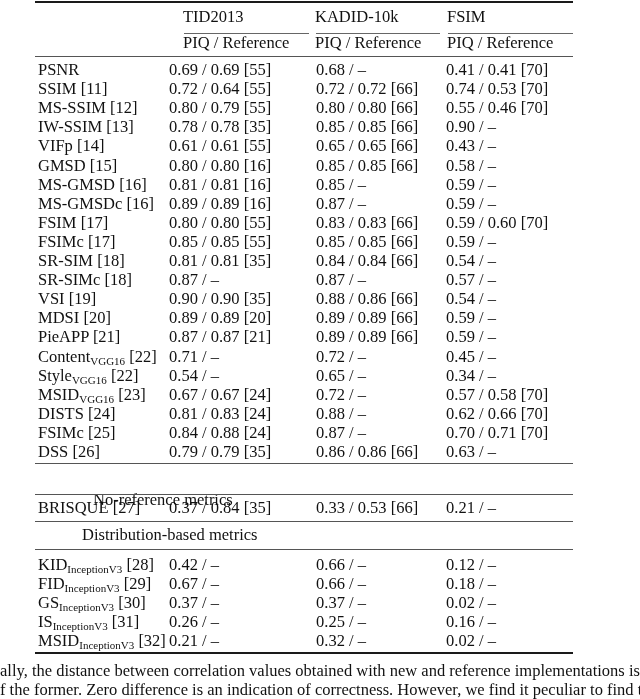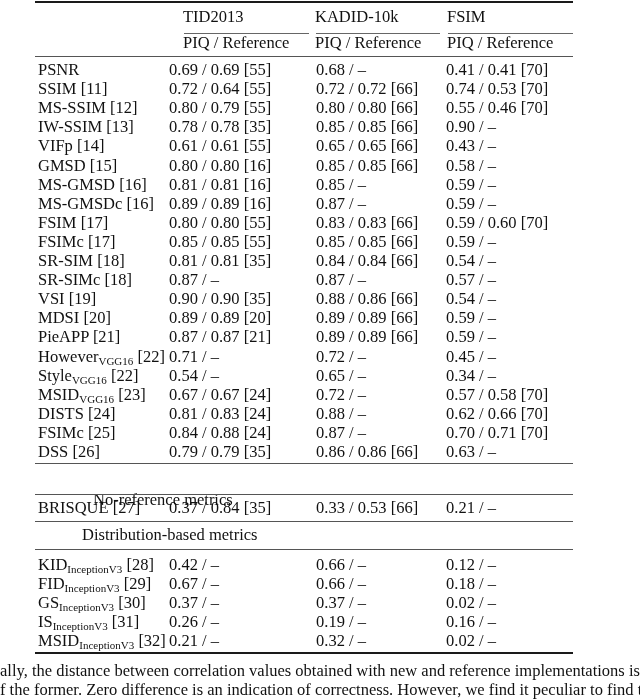--- a/index.html
+++ b/index.html
@@ -123,21 +123,21 @@
       <span class="c2">0.89 / 0.89 [66]</span>
       <span class="c3">0.59 / –</span>
     </div>
     <div class="row" style="top: 327.4px;">
       <span class="c0"><span>PieAPP</span><span> [21]</span></span>
       <span class="c1">0.87 / 0.87 [21]</span>
       <span class="c2">0.89 / 0.89 [66]</span>
       <span class="c3">0.59 / –</span>
     </div>
     <div class="row" style="top: 346.5px;">
-      <span class="c0"><span>However</span><sub>VGG16</sub><span> [22]</span></span>
+      <span class="c0"><span>Content</span><sub>VGG16</sub><span> [22]</span></span>
       <span class="c1">0.71 / –</span>
       <span class="c2">0.72 / –</span>
       <span class="c3">0.45 / –</span>
     </div>
     <div class="row" style="top: 365.6px;">
       <span class="c0"><span>Style</span><sub>VGG16</sub><span> [22]</span></span>
       <span class="c1">0.54 / –</span>
       <span class="c2">0.65 / –</span>
       <span class="c3">0.34 / –</span>
     </div>
@@ -199,21 +199,21 @@
     </div>
     <div class="row" style="top: 593px;">
       <span class="c0"><span>GS</span><sub>InceptionV3</sub><span> [30]</span></span>
       <span class="c1">0.37 / –</span>
       <span class="c2">0.37 / –</span>
       <span class="c3">0.02 / –</span>
     </div>
     <div class="row" style="top: 612px;">
       <span class="c0"><span>IS</span><sub>InceptionV3</sub><span> [31]</span></span>
       <span class="c1">0.26 / –</span>
-      <span class="c2">0.19 / –</span>
+      <span class="c2">0.25 / –</span>
       <span class="c3">0.16 / –</span>
     </div>
     <div class="row" style="top: 631px;">
       <span class="c0"><span>MSID</span><sub>InceptionV3</sub><span> [32]</span></span>
       <span class="c1">0.21 / –</span>
       <span class="c2">0.32 / –</span>
       <span class="c3">0.02 / –</span>
     </div>
   </div>
 

